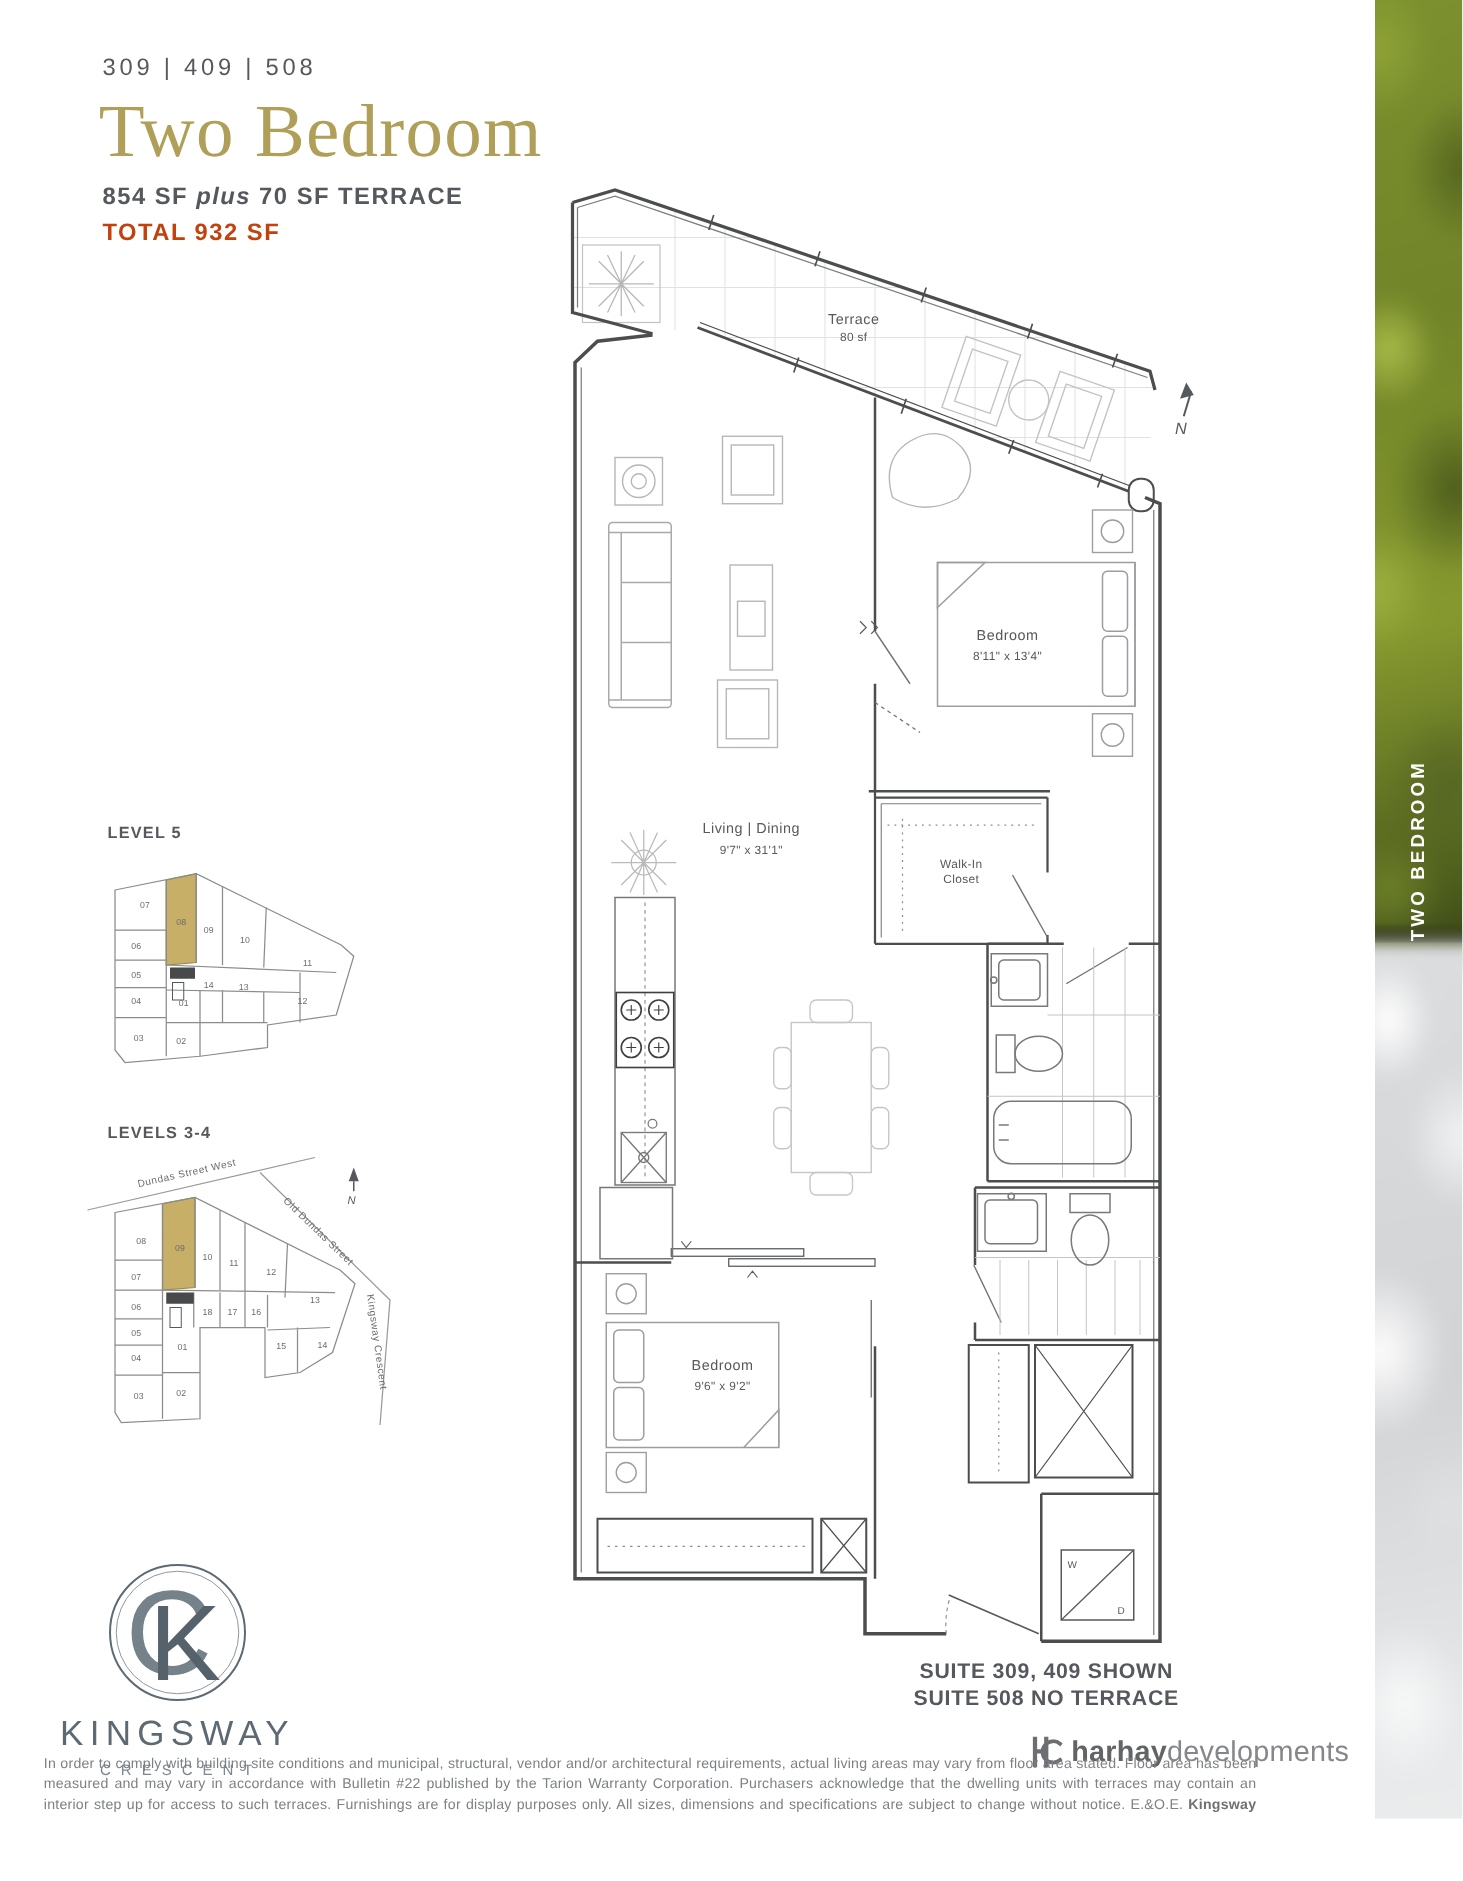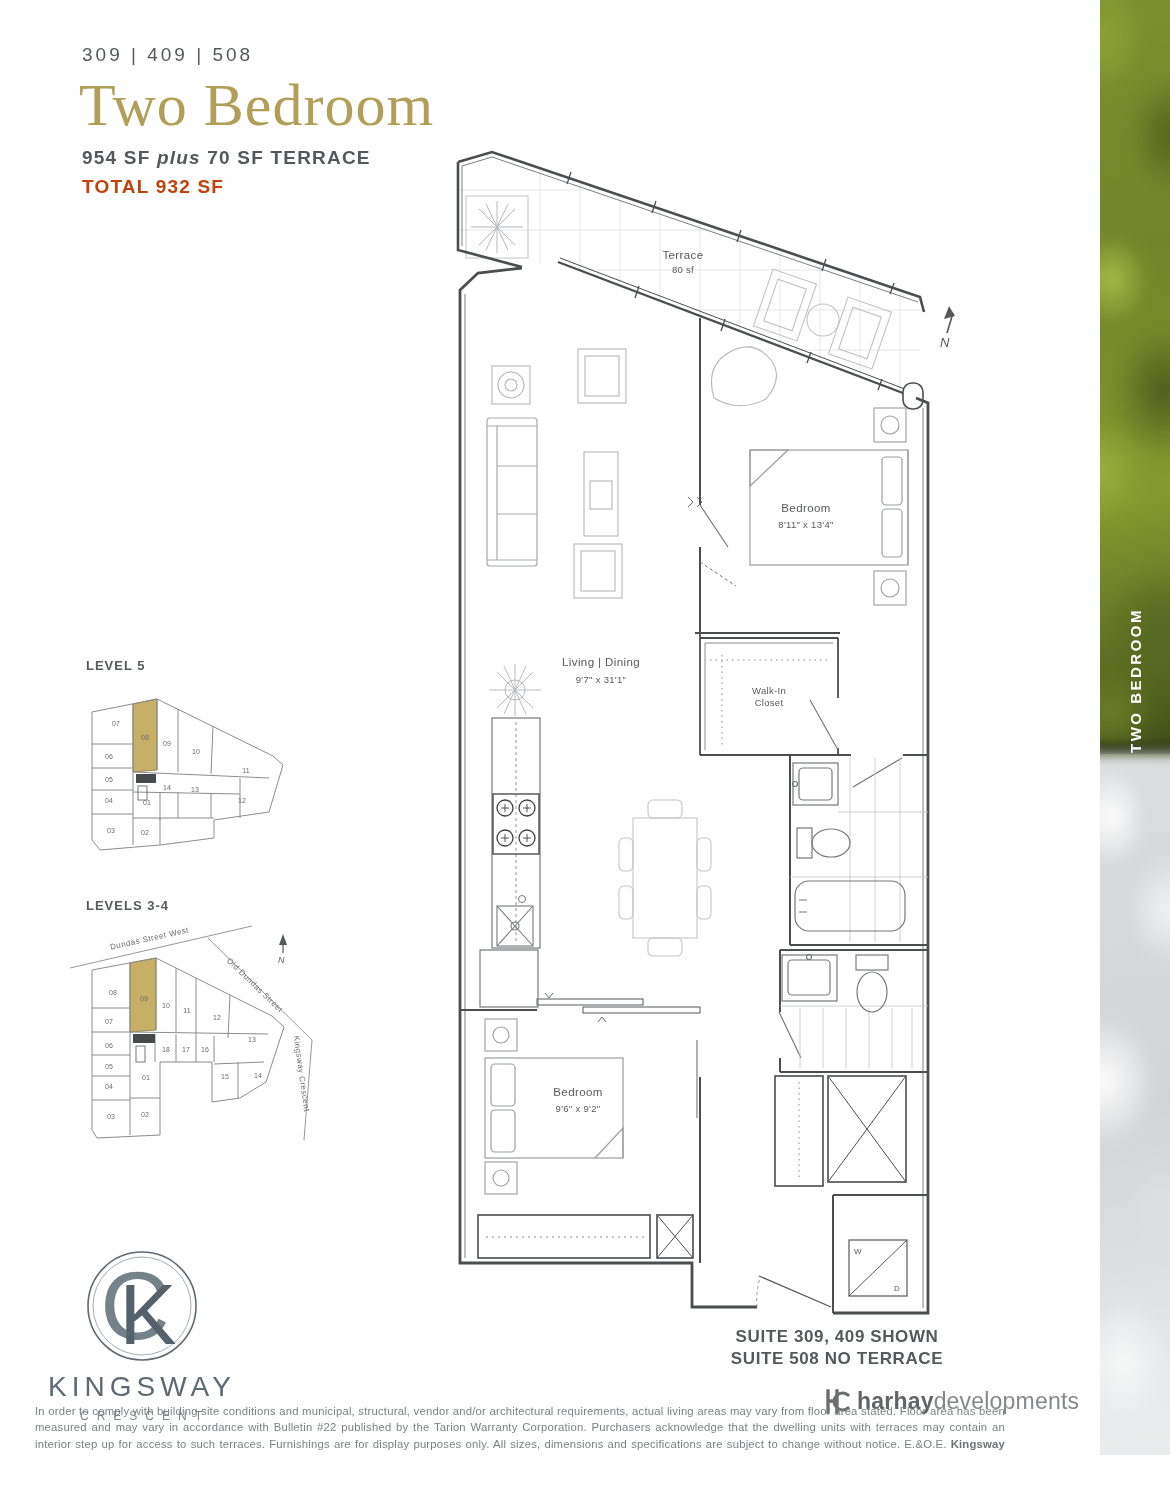--- a/index.html
+++ b/index.html
@@ -61,21 +61,21 @@
     writing-mode:vertical-rl;color:#ffffff;font-weight:bold;font-size:15px;letter-spacing:2.5px;}
 </style>
 </head>
 <body>
 
 <div class="page">
 
   <div class="header">
     <div class="unit-numbers">309 | 409 | 508</div>
     <div class="plan-title">Two Bedroom</div>
-    <div class="area-line"><span>954 SF</span> <span class="it">plus</span> <span>70 SF TERRACE</span></div>
+    <div class="area-line"><span>854 SF</span> <span class="it">plus</span> <span>70 SF TERRACE</span></div>
     <div class="total-line">TOTAL 932 SF</div>
   </div>
 
   <svg style="position:absolute;left:440px;top:140px;" width="540" height="1240" viewBox="440 140 540 1240">
     <defs>
       <clipPath id="terrClip">
           <polygon points="458,162 492,152 920,297 924,312 916,398 558,262 522,267 458,250"></polygon>
         </clipPath>
     </defs>
 

